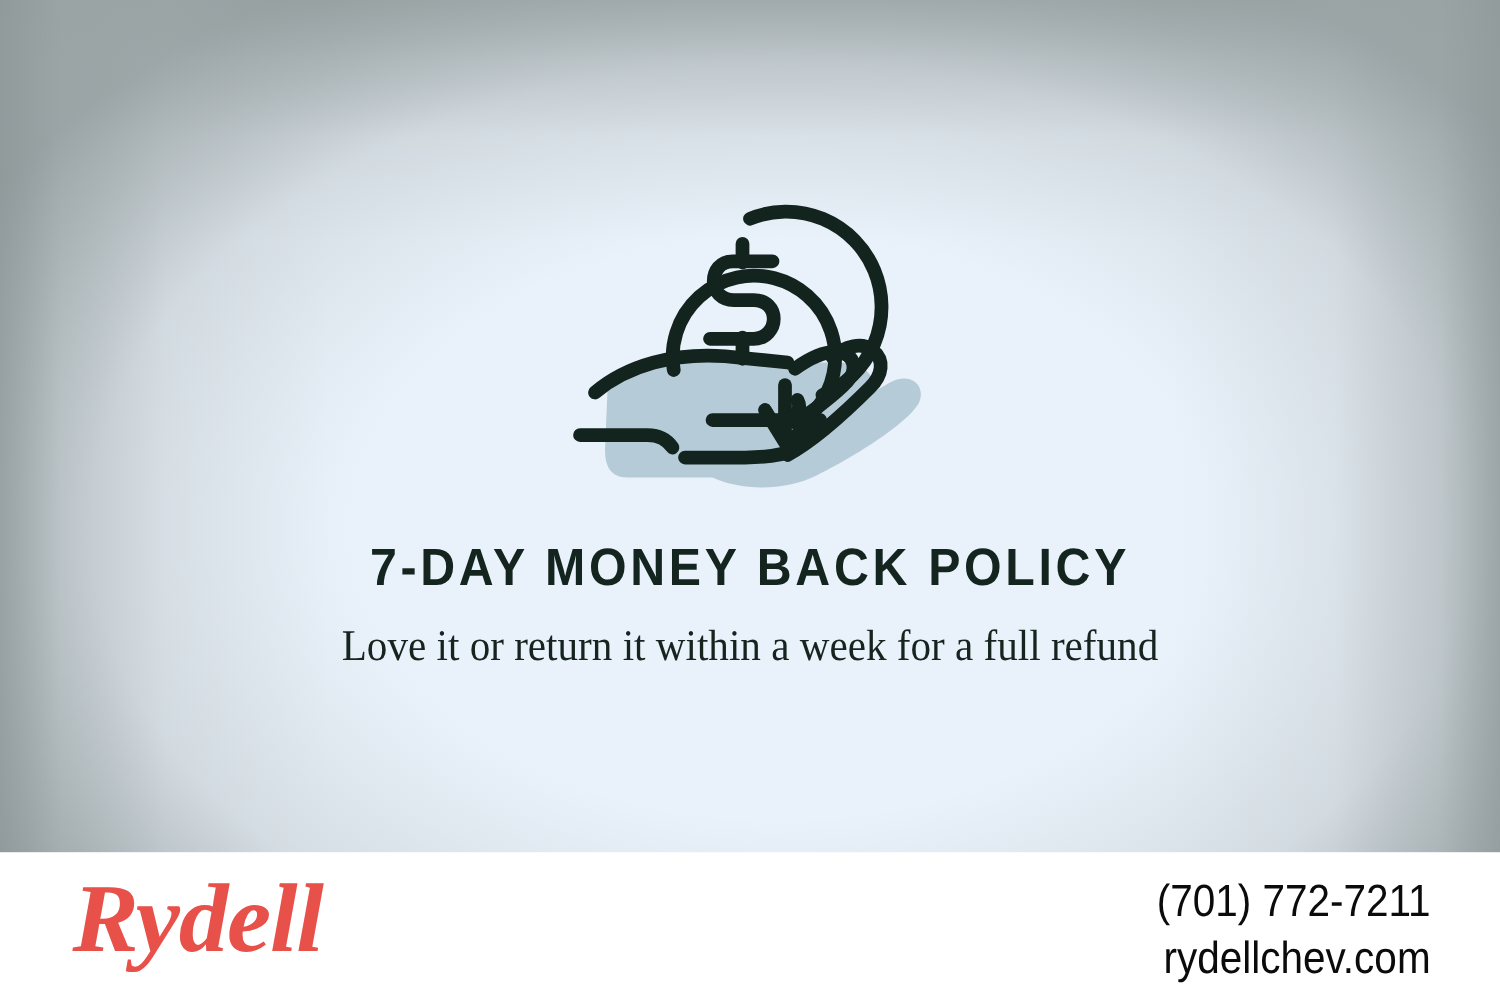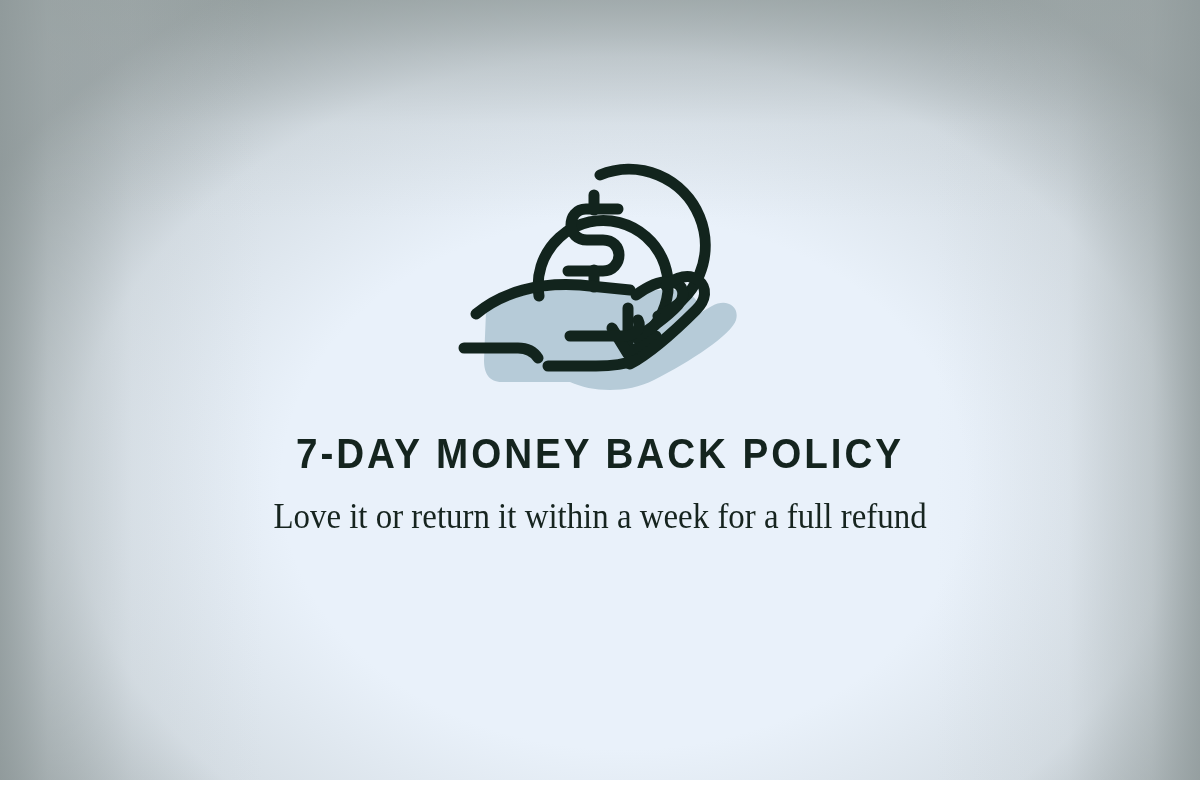--- a/index.html
+++ b/index.html
@@ -18,21 +18,21 @@
     overflow: hidden;
     background: #ffffff;
   }
 
   
   .hero {
     position: absolute;
     left: 0;
     top: 0;
     width: 1200px;
-    height: 780px;
+    height: 682px;
     background: #e9f1fa;
     overflow: hidden;
   }
   
   .hero-vignette-a {
     position: absolute;
     inset: 0;
     background:
       radial-gradient(ellipse 62% 74% at 52% 62%,
         rgba(233,241,250,0) 0%,
@@ -208,14 +208,22 @@
           <path d="M108 226 L 156 226 C 172 226, 186 224, 196 220"></path>
         </g>
       </svg>
     </div>
 
     <div class="headline">7-DAY MONEY BACK POLICY</div>
 
     <div class="subtitle">Love it or return it within a week for a full refund</div>
   </div>
 
+  <div class="footer">
+    <div class="brand-logo">Rydell</div>
+
+    <div class="contact">
+      <div>(701) 772-7211</div>
+      <div>rydellchev.com</div>
+    </div>
+  </div>
 
 </div>
 
 </body></html>

